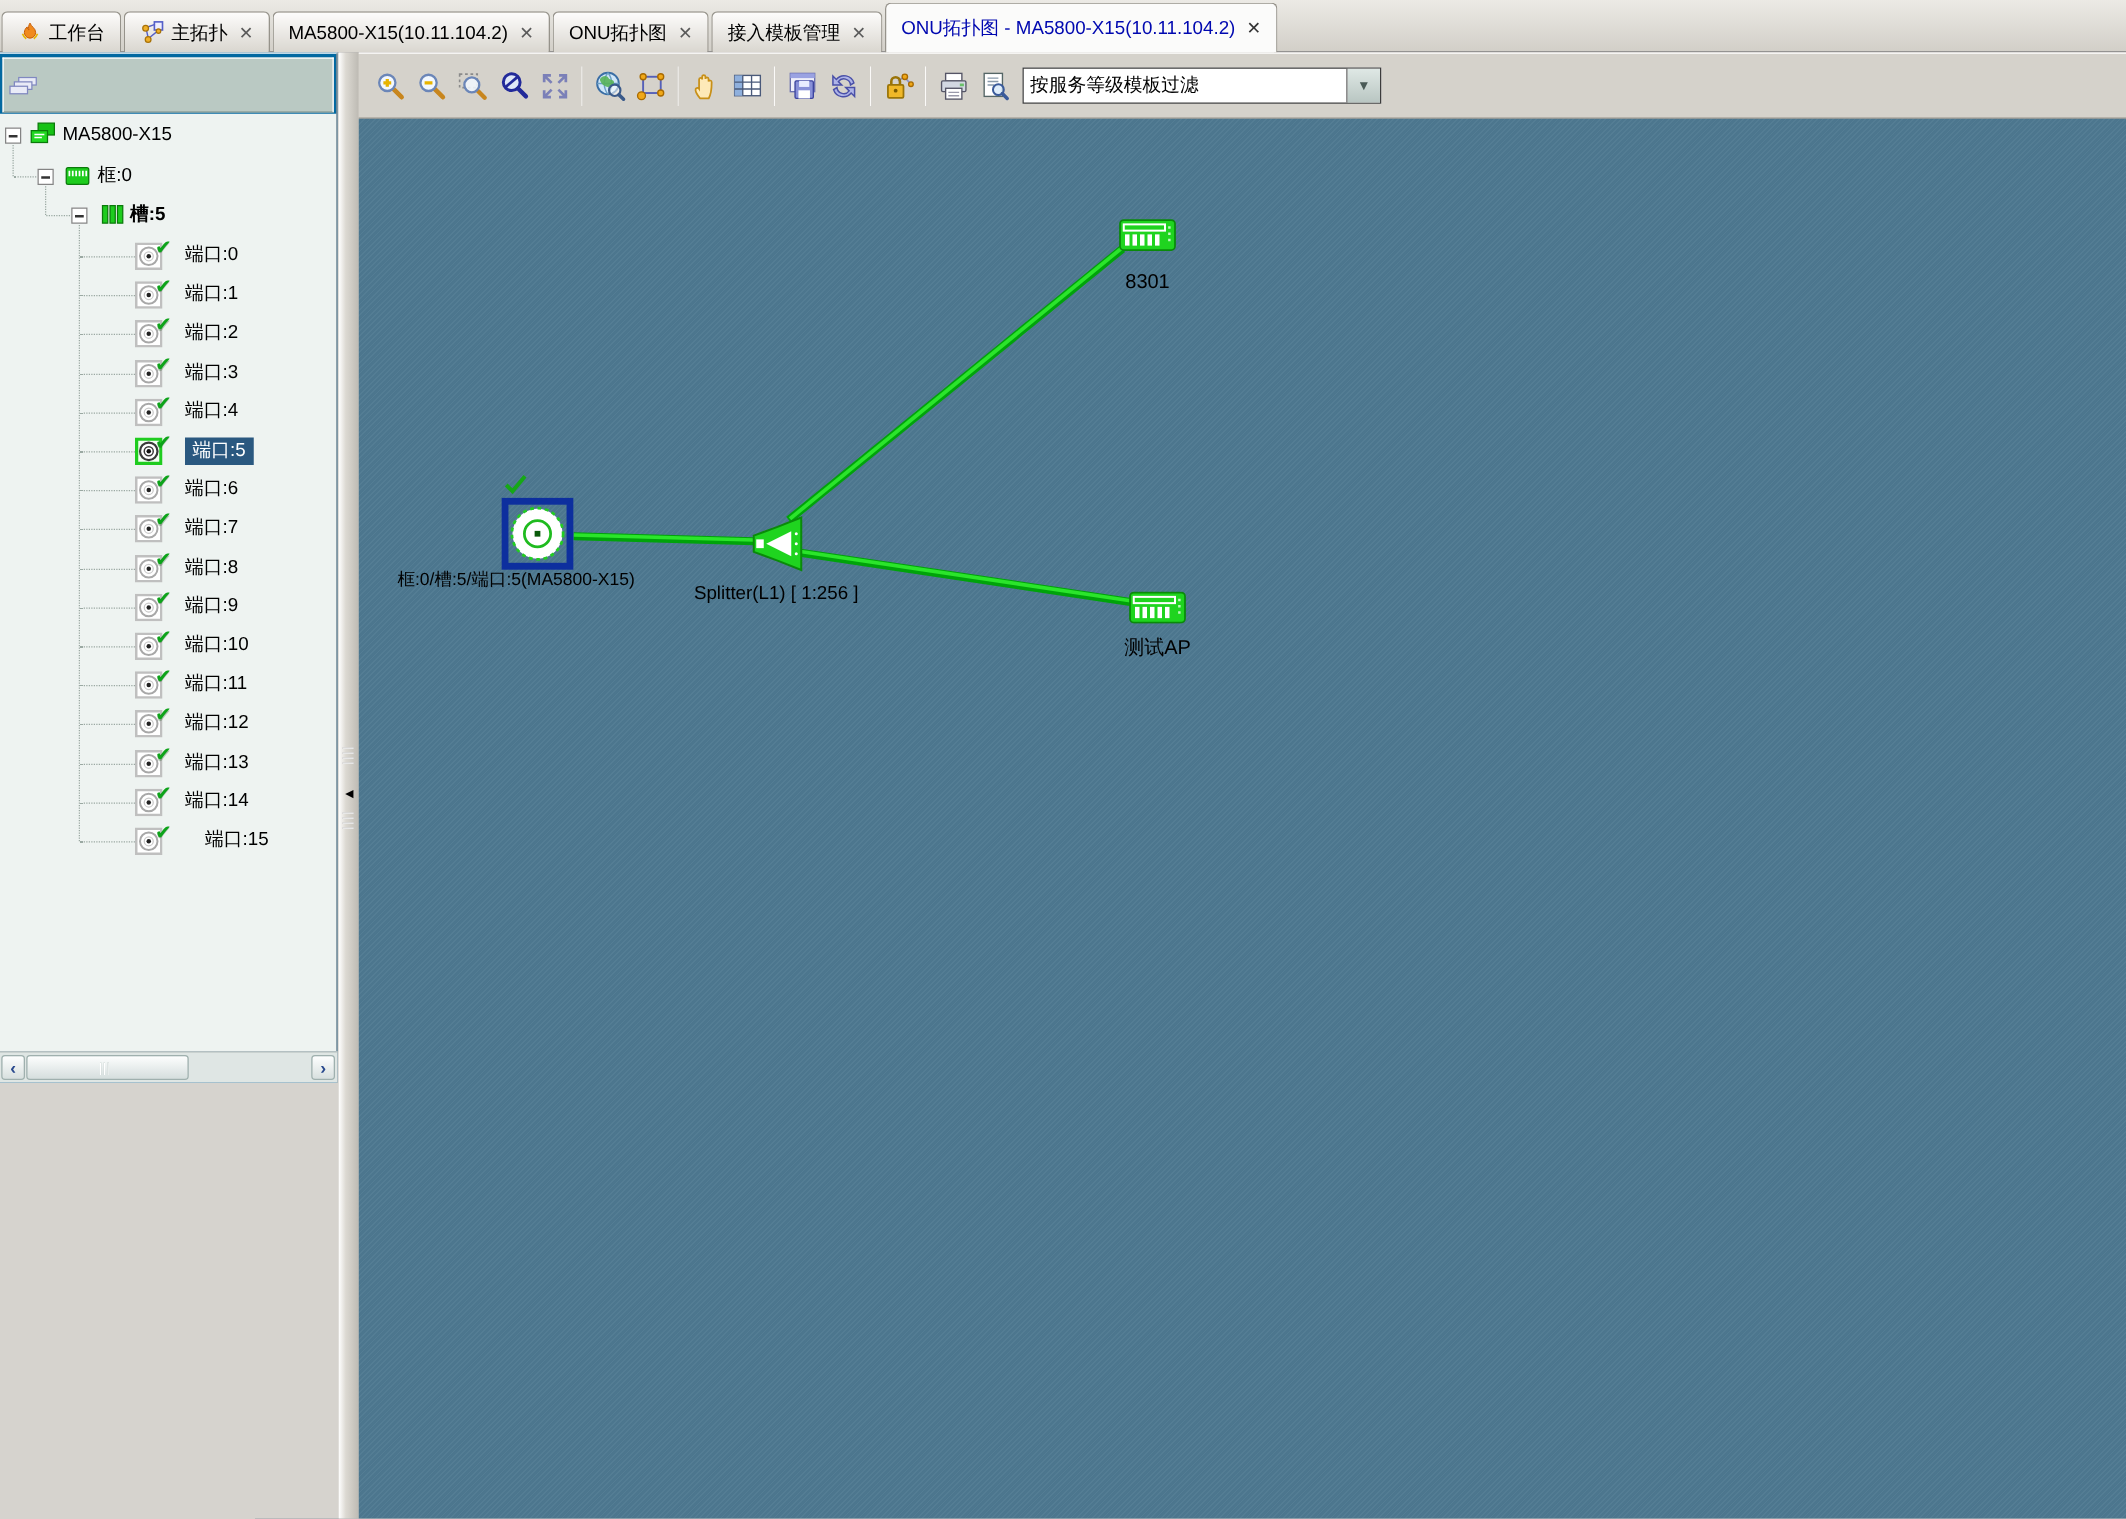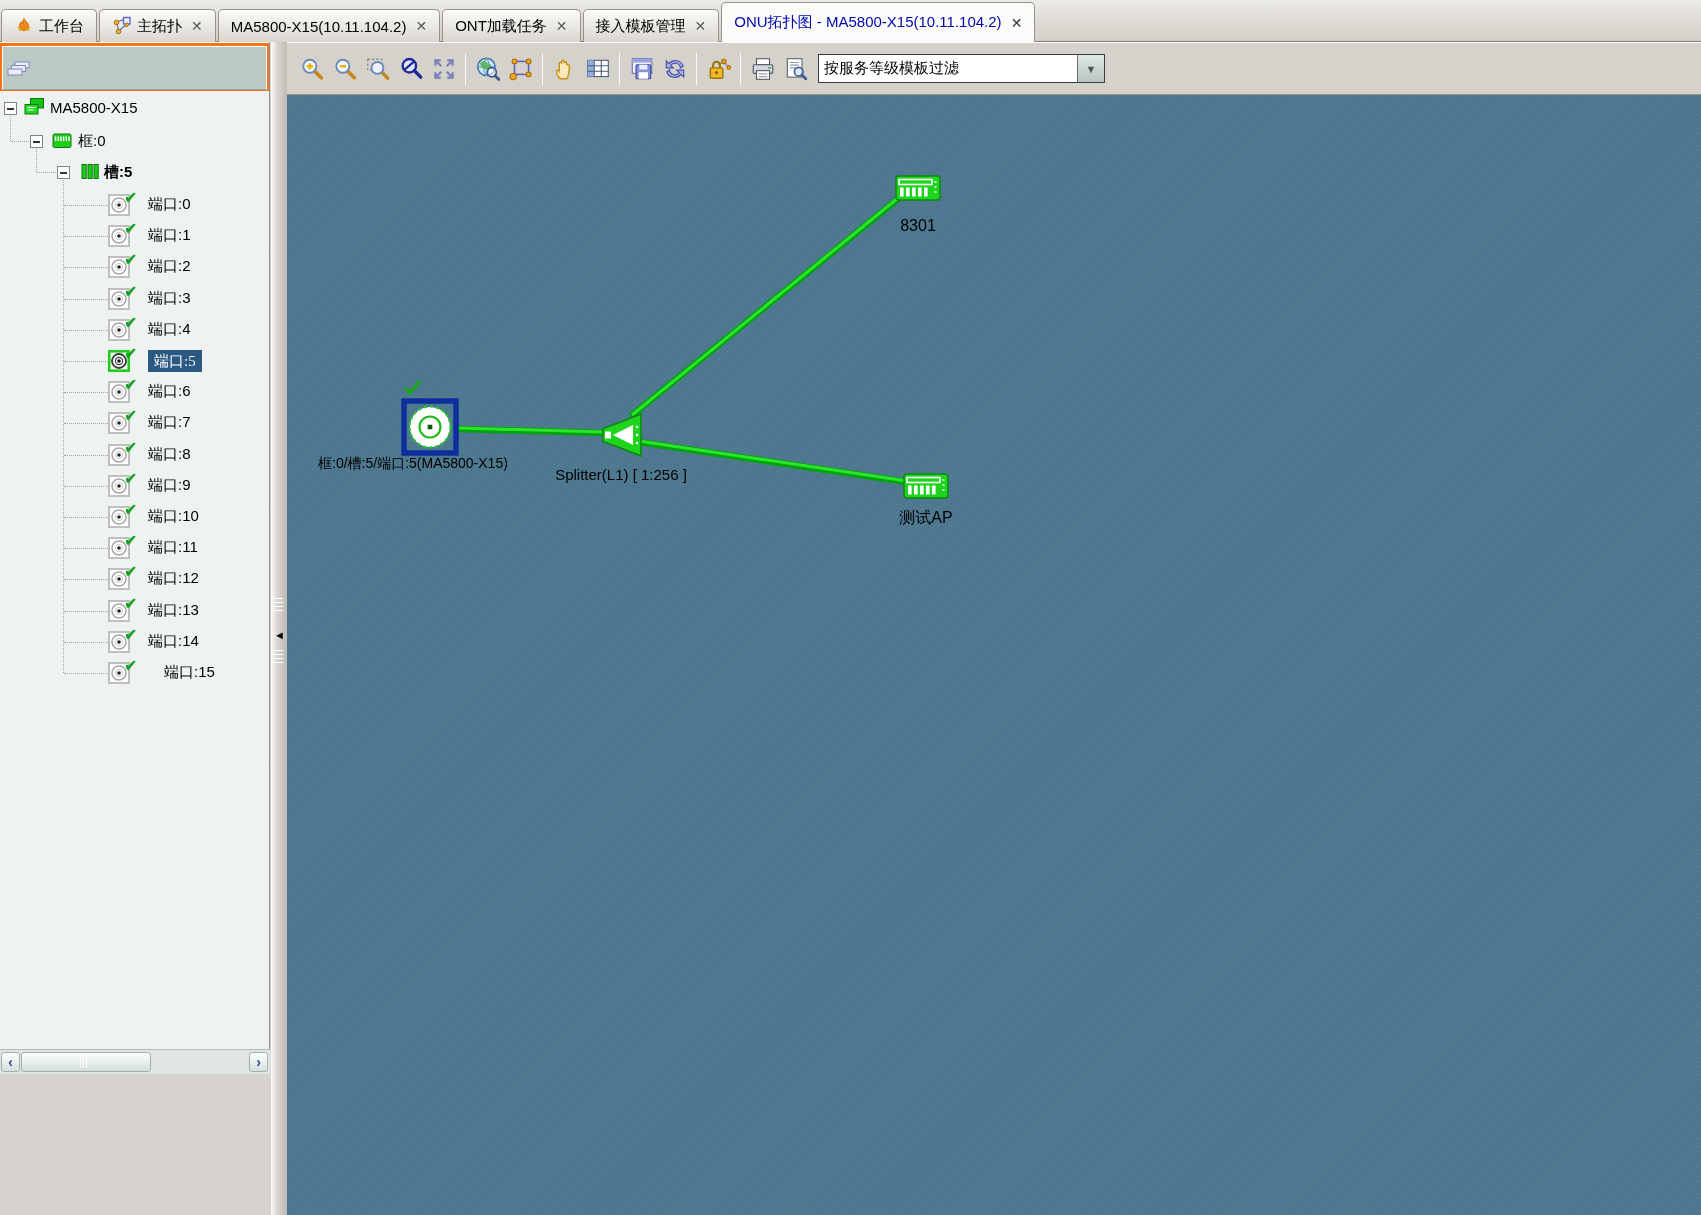--- a/index.html
+++ b/index.html
@@ -15,32 +15,32 @@
   .tab { display:inline-flex; align-items:center; height:33px; margin:0 1px -1px 1px;
          padding:0 12px; border:1px solid #96938b; border-bottom:none;
          border-radius:5px 5px 0 0; background:linear-gradient(#fdfcfb,#d9d6cf);
          white-space:nowrap; cursor:default; }
   .tab.active { height:40px; background:#fbfbfa; color:#0008b0; z-index:2; }
   .tab .tab-ic { width:20px; height:20px; margin-right:5px; display:inline-flex; }
   .tab .tab-x { margin-left:9px; font-size:14px; font-weight:bold; color:#5a5a5a; }
   .tab.active .tab-x { color:#333; }
 
   
-  .left-panel { position:absolute; left:0; top:42px; width:270px; height:1032px;
-                background:#f97316; border-right:1px solid #8f8f8f; border-top:1px solid #fff; }
+  .left-panel { position:absolute; left:0; top:42px; width:270px; height:824px;
+                background:#0369a1; border-right:1px solid #8f8f8f; border-top:1px solid #fff; }
   .panel-header { position:absolute; left:2px; top:3px; right:2px; height:44px;
                   background:#bac9c3; border:1px solid #fff; border-bottom:1px solid #8fa09a; }
   .panel-header .layers { position:absolute; left:4px; top:14px; }
   .tree { position:absolute; left:0; top:48px; right:0; bottom:25px; background:#eef3f1; overflow:hidden; }
   .t-exp { position:absolute; width:13px; height:13px; background:#fff; border:1px solid #848484;
            display:flex; align-items:center; justify-content:center; }
   .t-exp i { display:block; width:7px; height:0; border-top:2px solid #333; }
   .t-ic { position:absolute; display:flex; }
   .t-label { position:absolute; white-space:nowrap; font-size:15px; line-height:20px; }
-  .t-label.sel { background:#2a5880; color:#fff; padding:1px 6px;font-family:Liberation Serif, serif; }
+  .t-label.sel { background:#2a5880; color:#fff; padding:1px 6px; }
   .vline { position:absolute; width:0; border-left:1px dotted #9aa8a2; }
   .hstub { position:absolute; height:0; border-top:1px dotted #9aa8a2; }
   .p-check { position:absolute; color:#0da31a; font-size:16px; font-weight:bold;
              text-shadow:0 1px 0 rgba(0,60,0,.25); }
 
   
   .hscroll { position:absolute; left:0; bottom:0; width:270px; height:25px;
              background:#dfe6e4; border-top:1px solid #b4bcba; }
   .hs-btn { position:absolute; top:2px; width:19px; height:20px; border:1px solid #9fb0ae;
             border-radius:3px; background:linear-gradient(#fdfefe,#d8e0df);
@@ -107,21 +107,21 @@
           </svg>
         </span>
         <span>主拓扑</span>
         <span class="tab-x">✕</span>
       </div>
       <div class="tab">
         <span>MA5800-X15(10.11.104.2)</span>
         <span class="tab-x">✕</span>
       </div>
       <div class="tab">
-        <span>ONT加载任务</span>
+        <span>ONU拓扑图</span>
         <span class="tab-x">✕</span>
       </div>
       <div class="tab">
         <span>接入模板管理</span>
         <span class="tab-x">✕</span>
       </div>
       <div class="tab active">
         <span>ONU拓扑图 - MA5800-X15(10.11.104.2)</span>
         <span class="tab-x">✕</span>
       </div>

